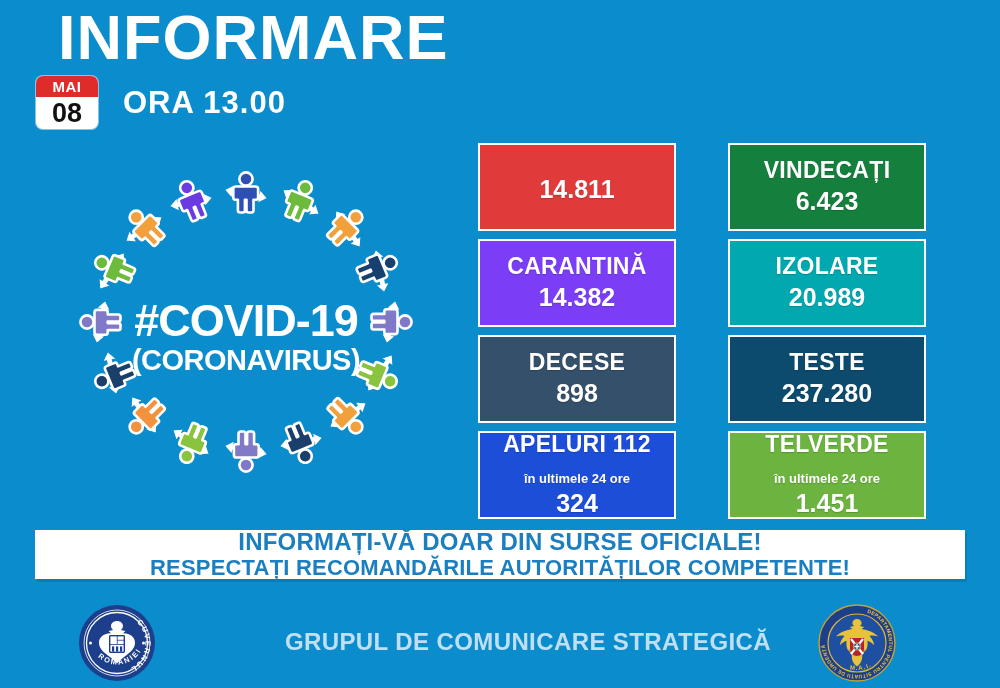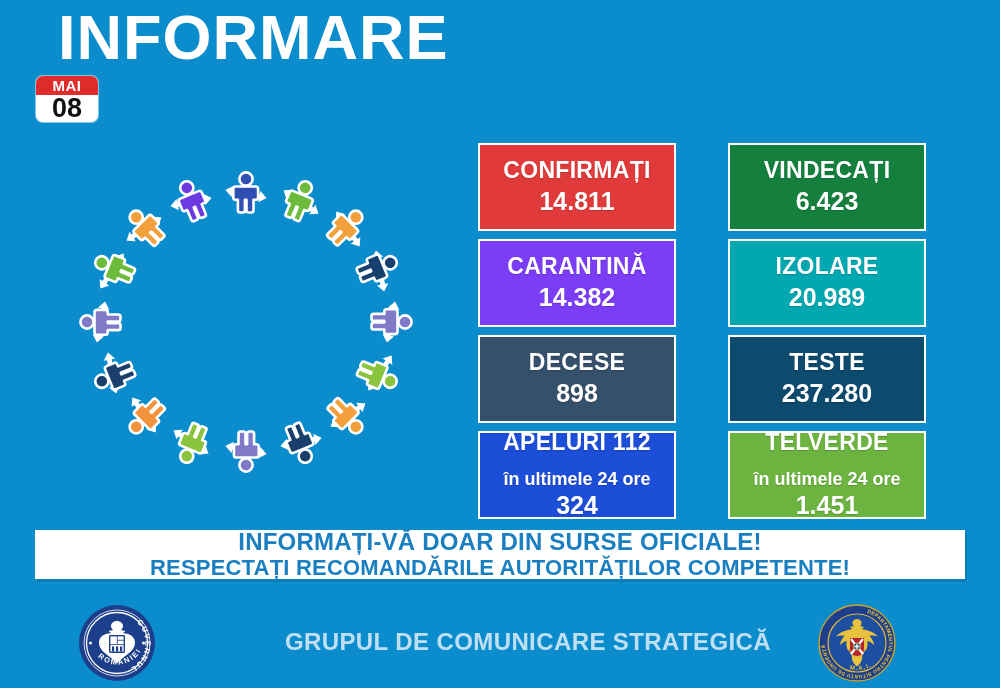--- a/index.html
+++ b/index.html
@@ -32,21 +32,21 @@
   }
   .datebar {
     position: absolute;
     left: 36px;
     top: 76px;
     display: flex;
     align-items: center;
   }
   .cal {
     width: 62px;
-    height: 46px;
+    height: 53px;
     background: #ffffff;
     border-radius: 7px;
     box-shadow: 0 0 0 1px rgba(255,255,255,0.5);
     overflow: hidden;
     display: flex;
     flex-direction: column;
   }
   .cal-top {
     height: 21px;
     background: #e02b2b;
@@ -130,21 +130,21 @@
     text-align: center;
   }
   .stat .label {
     font-size: 23px;
     font-weight: bold;
     line-height: 1.05;
     letter-spacing: 0.3px;
     text-shadow: 0 1px 1px rgba(0,0,0,0.18);
   }
   .stat .sub {
-    font-size: 18px;
+    font-size: 13px;
     font-weight: bold;
     line-height: 1.1;
     margin-top: 16px;
     text-shadow: 0 1px 1px rgba(0,0,0,0.18);
   }
   .stat .value {
     font-size: 25px;
     font-weight: bold;
     line-height: 1.2;
     margin-top: 4px;
@@ -217,20 +217,21 @@
 
 <div id="poster" style="background: rgb(11, 140, 205);">
 
   <div class="title">INFORMARE</div>
 
   <div class="datebar">
     <div class="cal">
       <div class="cal-top" style="background: rgb(224, 43, 43);">MAI</div>
       <div class="cal-bottom">08</div>
     </div>
+    <div class="hour">ORA 13.00</div>
   </div>
 
   <div class="circle-wrap">
     <svg width="420" height="345" viewBox="0 0 420 345" aria-hidden="true">
       <defs>
         <g id="person">
           <circle cx="0" cy="-11" r="6.6"></circle>
           <path d="M -9.5 -3.5 h 19 a 2.6 2.6 0 0 1 2.6 2.6 v 8.4 a 2.2 2.2 0 0 1 -2.2 2.2 h -2.4 v 10.6 a 2.2 2.2 0 0 1 -2.2 2.2 h -2.6 a 2.2 2.2 0 0 1 -2.2 -2.2 v -10.6 h -1.6 v 10.6 a 2.2 2.2 0 0 1 -2.2 2.2 h -2.6 a 2.2 2.2 0 0 1 -2.2 -2.2 v -10.6 h -2.4 a 2.2 2.2 0 0 1 -2.2 -2.2 v -8.4 a 2.6 2.6 0 0 1 2.6 -2.6 z"></path>
         </g>
         <g id="arrow">
@@ -333,26 +334,29 @@
             <use href="#person"></use>
           </g>
         <g transform="translate(108,57) rotate(315)" fill="#f2a03c">
             <use href="#person"></use>
           </g>
         <g transform="translate(155,30) rotate(337.5)" fill="#6b3ae0">
             <use href="#person"></use>
           </g>
       </g>
     </svg>
+    <div class="covid-label">
+      <div class="l1">#COVID-19</div>
+      <div class="l2">(CORONAVIRUS)</div>
+    </div>
   </div>
 
   <div class="stats">
 
     <div class="stat" style="background: rgb(224, 58, 58);">
-      <div class="label">CONFIRMAȚI</div>
       <div class="value">14.811</div>
     </div>
 
     <div class="stat" style="background: #15803d;">
       <div class="label">VINDECAȚI</div>
       <div class="value">6.423</div>
     </div>
 
     <div class="stat" style="background: rgb(123, 61, 246);">
       <div class="label">CARANTINĂ</div>

